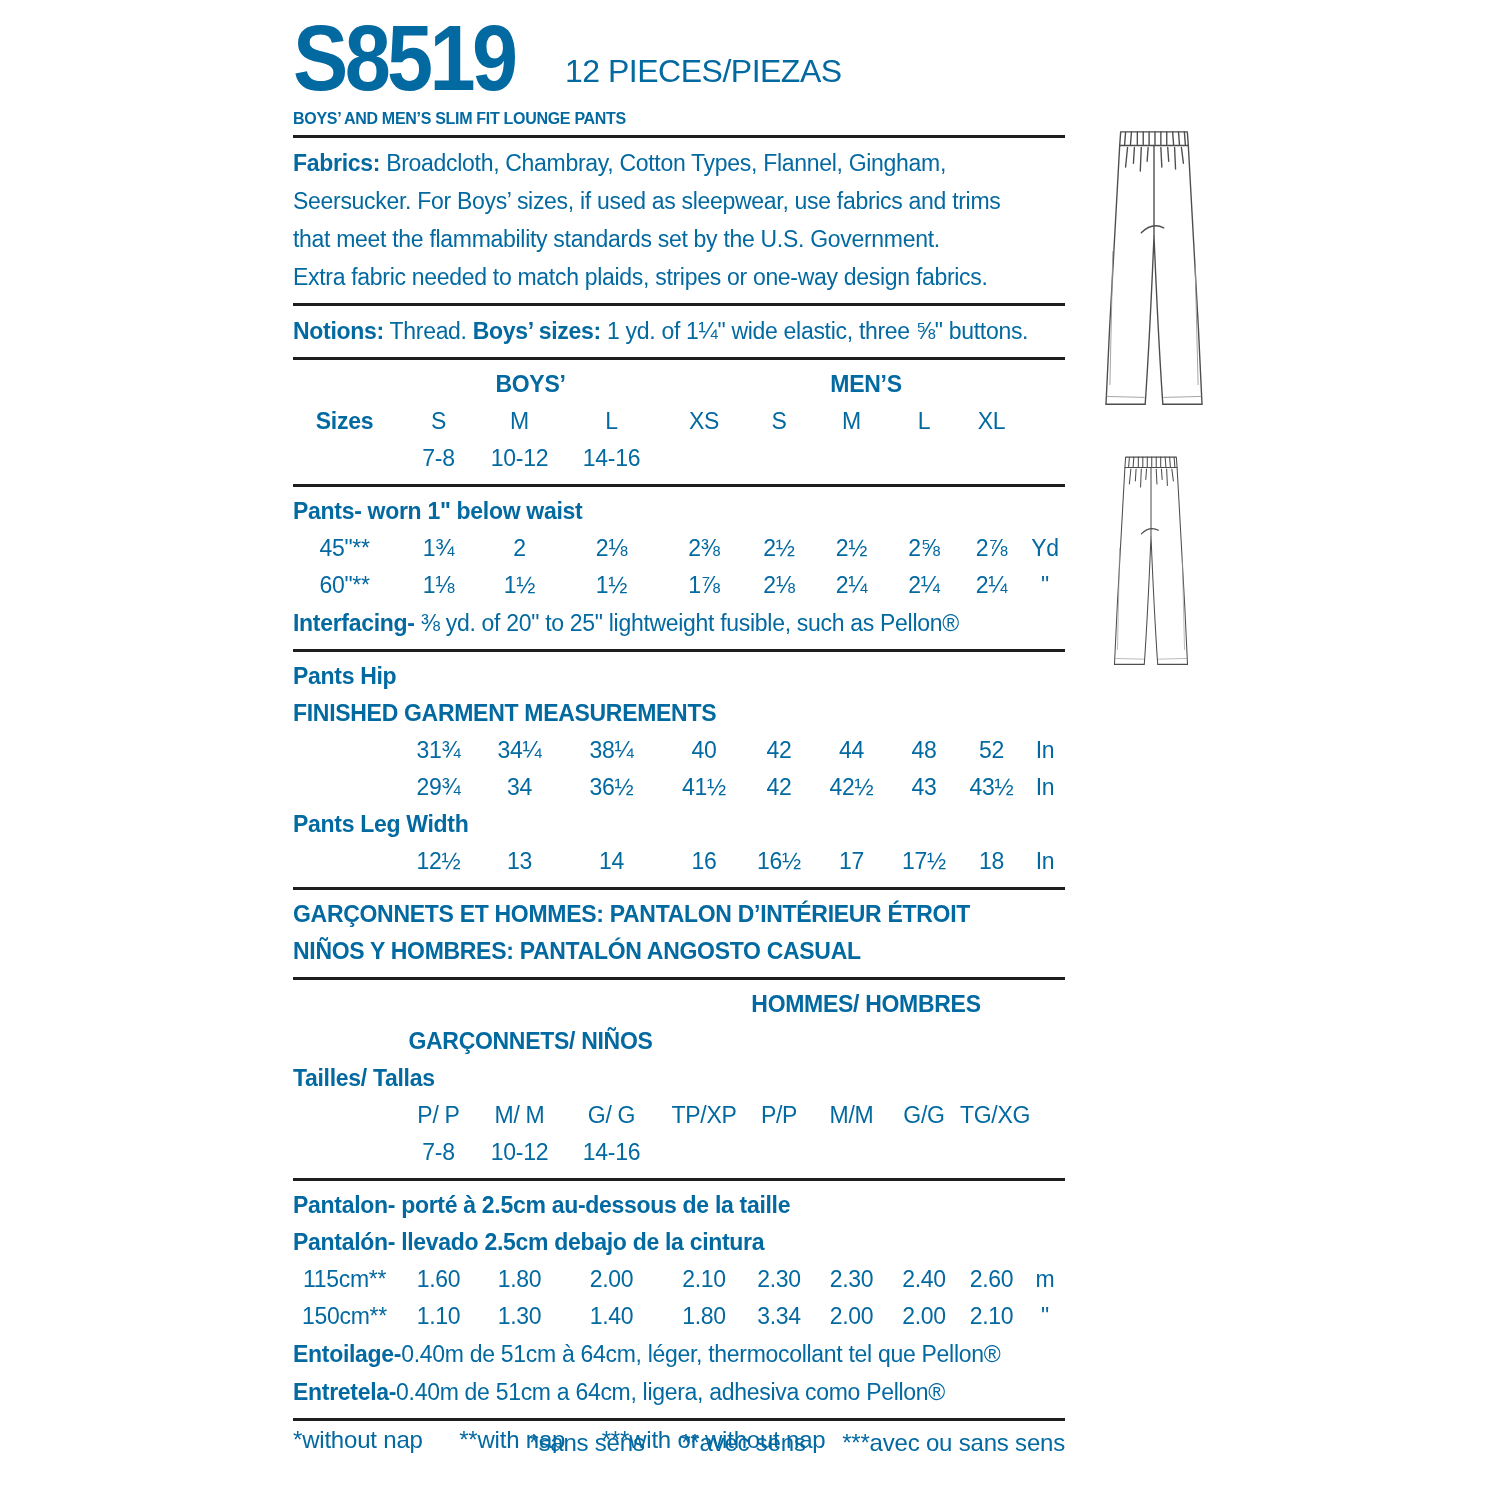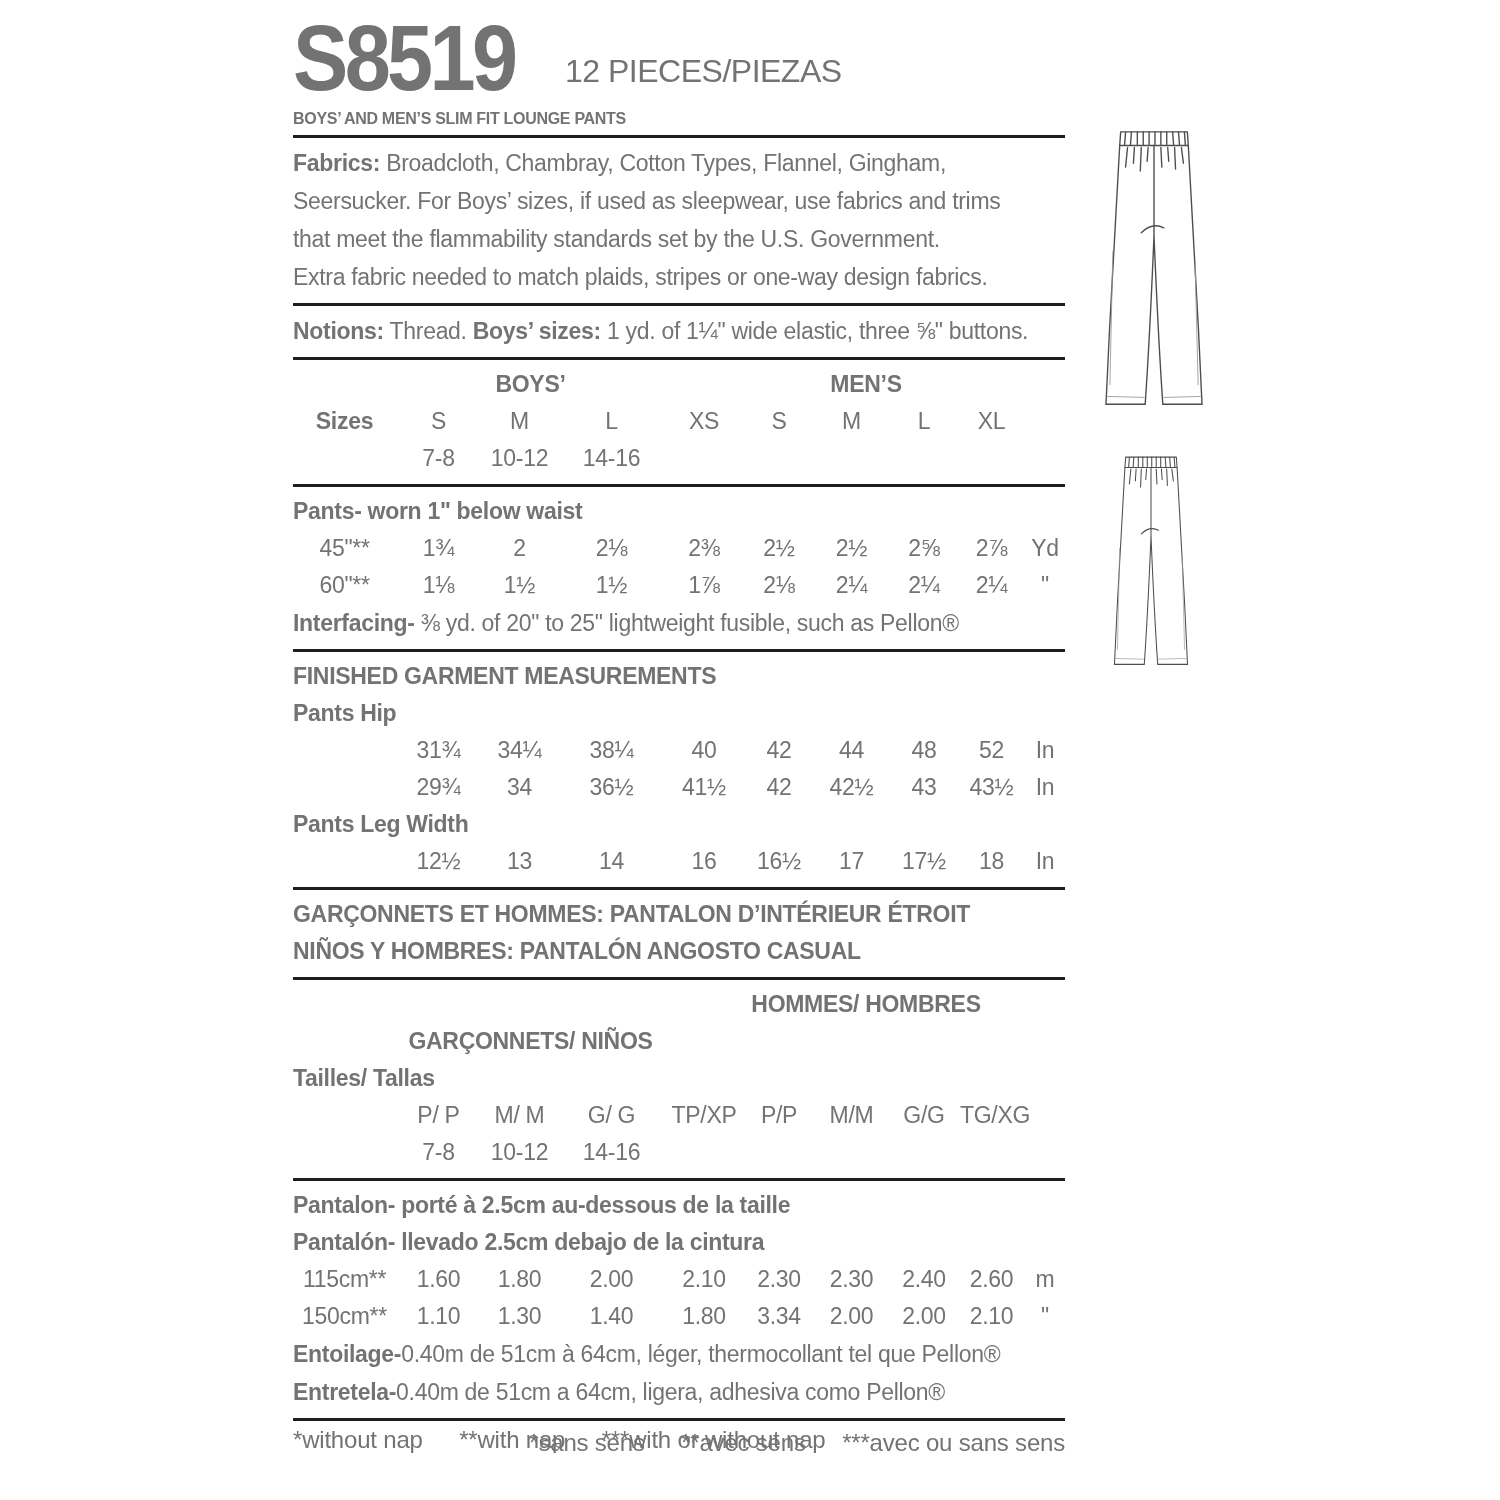--- a/index.html
+++ b/index.html
@@ -1,18 +1,18 @@
 <!DOCTYPE html>
 <html><head>
 <meta charset="utf-8">
 <style>
   html,body{margin:0;padding:0;background:#ffffff;}
   .page{
     position:relative;width:1500px;height:1500px;background:#fff;overflow:hidden;
-    color:#737373;font-family:"Liberation Sans","DejaVu Sans",sans-serif;
+    color:#0369a1;font-family:"Liberation Sans","DejaVu Sans",sans-serif;
     -webkit-font-smoothing:antialiased;
   }
   .content{position:absolute;left:293px;top:8px;width:772px;font-size:23px;letter-spacing:-0.3px;}
   .rule{border:none;border-top:3px solid #1f1d1e;margin:7px 0 6px 0;height:0;}
   .masthead{display:flex;align-items:flex-end;gap:26px;height:88px;}
   .pattern-number{
     font-size:92px;font-weight:bold;line-height:0.82;letter-spacing:-4px;
     transform:scaleX(0.9);transform-origin:left bottom;display:inline-block;
   }
   .pieces{font-size:32px;letter-spacing:-0.5px;padding-bottom:6px;white-space:nowrap;}
@@ -108,23 +108,23 @@
         <span>2¼</span>
         <span>2¼</span>
         <span>2¼</span>
         <span>"</span>
       </div>
       <div class="line"><span class="b">Interfacing-</span><span> ⅜ yd. of 20" to 25" lightweight fusible, such as Pellon®</span></div>
     </div>
     <hr class="rule">
 
     <div>
+      <div class="headline">Pants Hip</div>
+
       <div class="headline">FINISHED GARMENT MEASUREMENTS</div>
-
-      <div class="headline">Pants Hip</div>
       <div class="g">
         <span></span>
         <span>31¾</span>
         <span>34¼</span>
         <span>38¼</span>
         <span>40</span>
         <span>42</span>
         <span>44</span>
         <span>48</span>
         <span>52</span>

